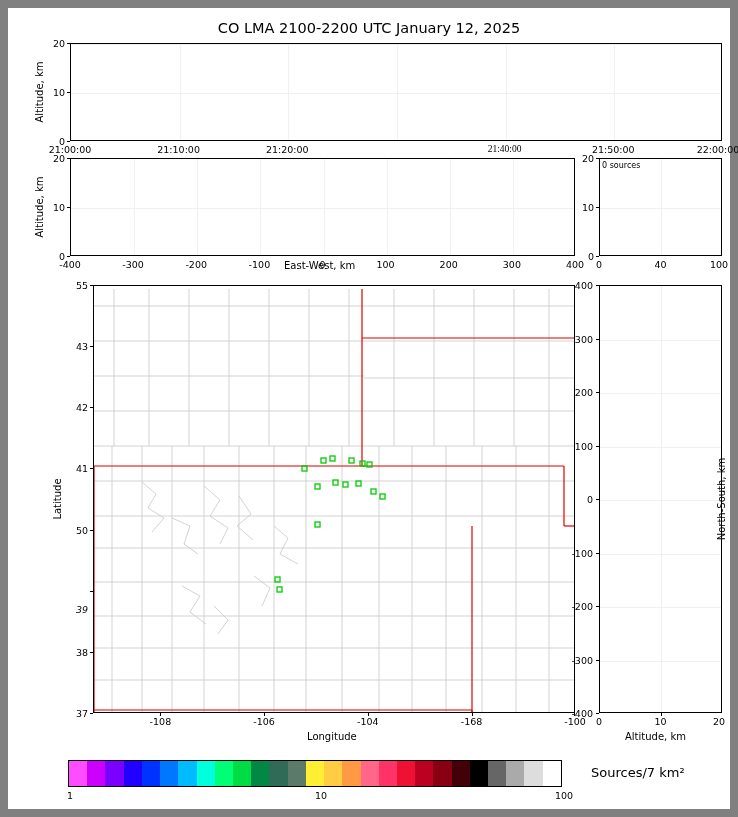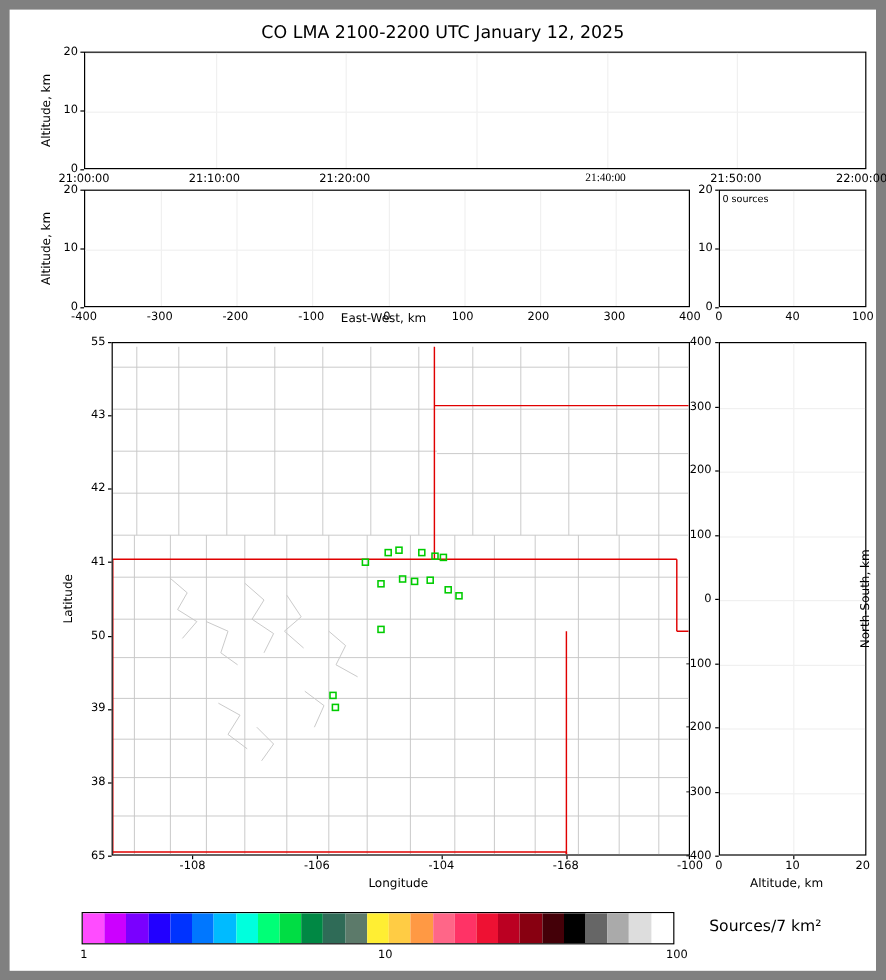--- a/index.html
+++ b/index.html
@@ -260,23 +260,23 @@
         <rect x="262" y="195" width="5" height="5"></rect>
         <rect x="277" y="203" width="5" height="5"></rect>
         <rect x="286" y="208" width="5" height="5"></rect>
         <rect x="221" y="236" width="5" height="5"></rect>
         <rect x="181" y="291" width="5" height="5"></rect>
         <rect x="183" y="301" width="5" height="5"></rect>
       </g>
     </svg>
   </div>
 
-  <div class="lbl lbl-y" style="left:60px; top:705px; width:20px;">65</div>
+  <div class="lbl lbl-y" style="left:60px; top:705px; width:20px;">37</div>
   <div class="lbl lbl-y" style="left:60px; top:643.9px; width:20px;">38</div>
-  <div class="lbl lbl-y" style="left:60px; top:582px; width:20px;">39</div>
+  <div class="lbl lbl-y" style="left:60px; top:601px; width:20px;font-style:italic;">39</div>
   <div class="lbl lbl-y" style="left:60px; top:521.6px; width:20px;">50</div>
   <div class="lbl lbl-y" style="left:60px; top:460.4px; width:20px;">41</div>
   <div class="lbl lbl-y" style="left:60px; top:399.3px; width:20px;">42</div>
   <div class="lbl lbl-y" style="left:60px; top:338.1px; width:20px;">43</div>
   <div class="lbl lbl-y" style="left:60px; top:277px; width:20px;">55</div>
   <div class="tick ticky" style="left:82px; top:705px;"></div>
   <div class="tick ticky" style="left:82px; top:643.9px;"></div>
   <div class="tick ticky" style="left:82px; top:582.7px;"></div>
   <div class="tick ticky" style="left:82px; top:521.6px;"></div>
   <div class="tick ticky" style="left:82px; top:460.4px;"></div>

